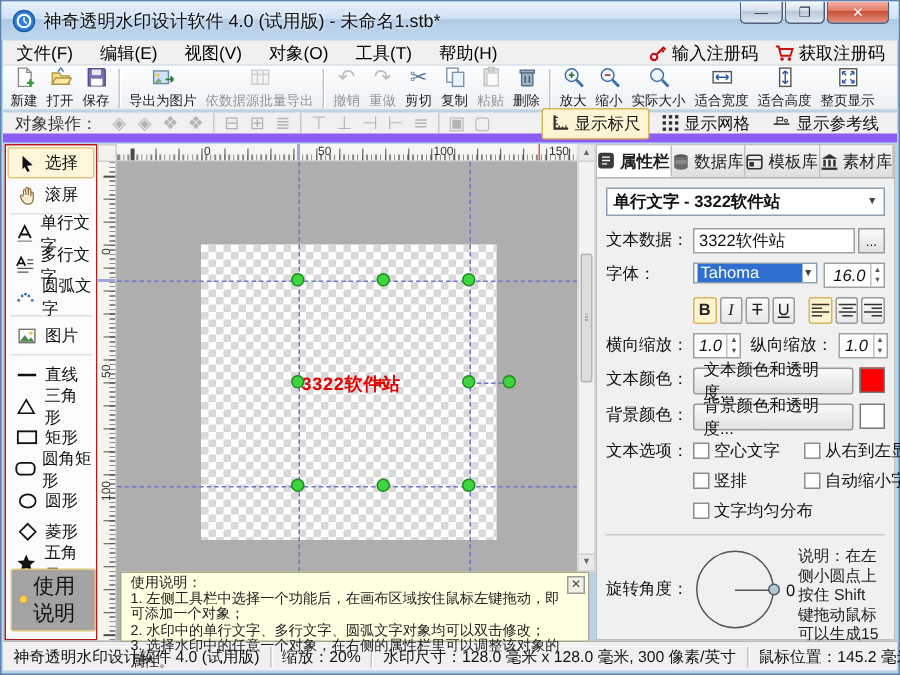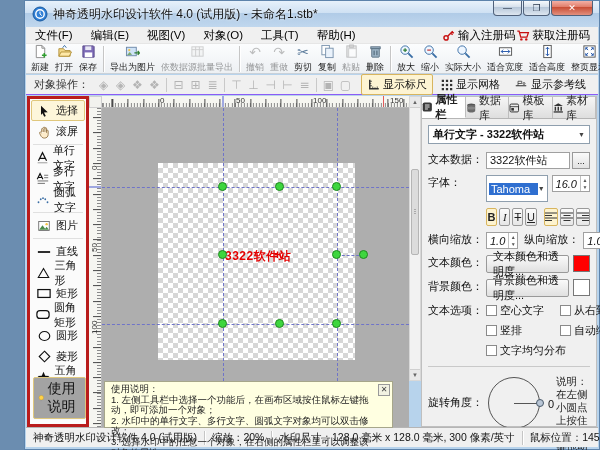--- a/index.html
+++ b/index.html
@@ -1,55 +1,55 @@
 <!DOCTYPE html>
 <html><head>
 <meta charset="utf-8">
 <style>
   html,body{margin:0;padding:0;background:#6b8db0;}
   *{box-sizing:border-box;}
   body{width:600px;height:450px;position:relative;font-family:"Liberation Sans","DejaVu Sans",sans-serif;overflow:hidden;}
-  .window{position:absolute;inset:0;background:#b7d3ec;border:1px solid #5d83ab;margin-left:24px;}
+  .window{position:absolute;inset:0;background:#b7d3ec;border:1px solid #5d83ab;}
   svg{display:block;}
   
   .titlebar{position:absolute;left:0;top:0;right:0;height:26px;
     background:linear-gradient(#e7f1fb,#cfe1f3 45%,#b0cbe7 46%,#c0d7ee);display:flex;align-items:center;}
   .app-icon{width:16px;height:16px;margin:0 5px 0 7px;}
   .title-text{font-size:12px;color:#111;text-shadow:0 0 3px #fff;white-space:nowrap;}
   .winbtns{position:absolute;right:6px;top:0;display:flex;}
   .wb{height:15px;border:1px solid #50617a;border-top:none;border-radius:0 0 4px 4px;
      background:linear-gradient(#f6f9fc,#d4dfeb 45%,#b8c8da 46%,#dde6f0);display:flex;align-items:center;justify-content:center;
      font-size:9px;color:#29364a;margin-left:1px;}
   .wb.min{width:29px}.wb.max{width:27px}
   .wb.close{width:42px;background:linear-gradient(#f3b0a5,#e07a66 45%,#c94f37 46%,#e2907e);color:#fff;font-weight:bold;}
   
   .menubar{position:absolute;left:1px;right:1px;top:26px;height:16px;background:#f0f0f0;display:flex;align-items:center;font-size:11.5px;}
   .menu-item{padding:0 9px;color:#000;}
-  .menu-right{margin-left:auto;display:flex;align-items:center;padding-right:8px;font-size:11.5px;}
+  .menu-right{margin-left:auto;display:flex;align-items:center;gap:10px;padding-right:8px;font-size:11.5px;}
   .reg{display:flex;align-items:center;gap:3px;color:#000;}
   
   .toolbar1{position:absolute;left:1px;right:1px;top:42px;height:31px;background:linear-gradient(#fcfdfe,#edf0f3);
     border-top:1px solid #e6e6e6;border-bottom:1px solid #c9d1d9;display:flex;align-items:center;padding-left:2px;}
   .tbi{flex:0 0 auto;padding:0 3px;text-align:center;}
   .tbi .ico{height:16px;display:flex;align-items:center;justify-content:center;}
   .tbi .lbl{font-size:9px;color:#1a1a1a;white-space:nowrap;display:block;margin-top:1px;}
   .tbi.dis{opacity:.45;filter:grayscale(1);}
   .tsep{width:1px;height:26px;background:#c6c6c6;box-shadow:1px 0 0 #fff;margin:0 3px;flex:0 0 auto;}
   .uglyph{font-size:14px;line-height:14px;color:#5a7a9a;font-family:"DejaVu Sans",sans-serif;}
   
-  .toolbar2{position:absolute;left:1px;right:1px;top:74px;height:20px;background:#f0f0f0;border-bottom:1px solid #8b5cf6;
+  .toolbar2{position:absolute;left:1px;right:1px;top:74px;height:20px;background:#f0f0f0;border-bottom:6px solid #8b5cf6;
     display:flex;align-items:center;font-size:11px;color:#333;}
   .ob-label{margin:0 6px 0 8px;}
   .ob-ico{width:17px;text-align:center;font-size:12px;color:#b4b4b4;font-family:"DejaVu Sans",sans-serif;}
   .osep{width:1px;height:14px;background:#c9c9c9;margin:0 3px;}
   .view-toggles{margin-left:auto;display:flex;align-items:center;gap:2px;padding-right:6px;}
   .vt{display:flex;align-items:center;gap:3px;padding:2px 5px;border:1px solid transparent;border-radius:2px;font-size:11px;color:#111;}
   .vt.on{background:#fdf4d3;border-color:#d8b55e;}
   
-  .palette{position:absolute;left:2px;top:95px;width:62px;bottom:22px;background:#fbfbfb;border:3px solid #b91c1c;padding-top:1px;}
+  .palette{position:absolute;left:2px;top:95px;width:62px;bottom:22px;background:#fbfbfb;border:1px solid #b91c1c;padding-top:1px;}
   .tool{height:21px;display:flex;align-items:center;gap:4px;padding-left:4px;font-size:11px;color:#111;border:1px solid transparent;margin:0 1px;}
   .tool .tico{width:16px;display:flex;justify-content:center;align-items:center;}
   .tool.sel{background:#fdf6da;border-color:#e0c77c;border-radius:2px;}
   .psep{height:1px;background:#e0e0e0;margin:2px 3px;}
   .help-btn{position:absolute;left:3px;bottom:5px;display:flex;align-items:center;gap:3px;font-size:14px;
     background:#a3a3a3;border:1px solid #dfc87e;border-radius:2px;padding:2px 4px;color:#111;}
   
   .corner{position:absolute;left:64px;top:95px;width:13px;height:12px;background:#f2f2ee;border:1px solid #cfcfcf;}
   .hruler{position:absolute;left:77px;top:95px;width:307px;height:12px;background:#f6f6f1;border-bottom:1px solid #b9b9b9;overflow:hidden;}
   .hruler .minor{position:absolute;bottom:0;left:0;right:0;height:4px;background:repeating-linear-gradient(90deg,#8a8a8a 0 1px,transparent 1px 3.06px);background-position-x:.9px;}
@@ -93,21 +93,21 @@
   .rtab.active{background:#fff;border-bottom:1px solid #fff;font-weight:bold;}
   .rcontent{padding:6px 6px 0 6px;}
   .selector{height:19px;background:#fff;border:1px solid #8f9fae;display:flex;align-items:center;padding:0 4px;margin-bottom:8px;}
   .selector .stxt{flex:1;font-weight:bold;}
   .ddarrow{font-size:7px;color:#444;}
   .prow{display:flex;align-items:flex-start;margin-bottom:6px;}
   .plabel{width:58px;flex:0 0 auto;}
   .tinput{flex:1;height:17px;background:#fff;border:1px solid #a0a0a0;padding:0 3px;display:flex;align-items:center;}
   .browse{width:18px;height:17px;border:1px solid #999;background:linear-gradient(#fafafa,#e2e2e2);margin-left:2px;
     display:flex;align-items:center;justify-content:center;font-size:9px;}
-  .fontsel{width:86px;height:27px;background:#fff;border:1px solid #8f9fae;display:flex;align-items:center;padding:0 2px;}
+  .fontsel{width:86px;height:14px;background:#fff;border:1px solid #8f9fae;display:flex;align-items:center;padding:0 2px;}
   .fontsel .fname{background:#2f6fd0;color:#fff;padding:0 2px;flex:1;}
   .spin{height:17px;background:#fff;border:1px solid #a0a0a0;display:flex;align-items:center;margin-left:4px;}
   .spin .sval{padding:0 3px;text-align:right;flex:1;font-style:italic;}
   .spin .sarrs{width:9px;height:100%;border-left:1px solid #c0c0c0;display:flex;flex-direction:column;}
   .spin .sarrs i{flex:1;display:flex;align-items:center;justify-content:center;font-style:normal;font-size:5px;color:#555;}
   .stylerow{display:flex;align-items:center;gap:2px;margin:0 0 6px 58px;}
   .sbtn{width:18px;height:18px;border:1px solid #9a9a9a;background:linear-gradient(#fbfbfb,#e6e6e6);border-radius:2px;
     display:flex;align-items:center;justify-content:center;font-size:11px;color:#222;}
   .sbtn.on{background:#fdf3cf;border-color:#d8b55e;}
   .sbtn.i{font-style:italic;font-family:"Liberation Serif",serif;}

